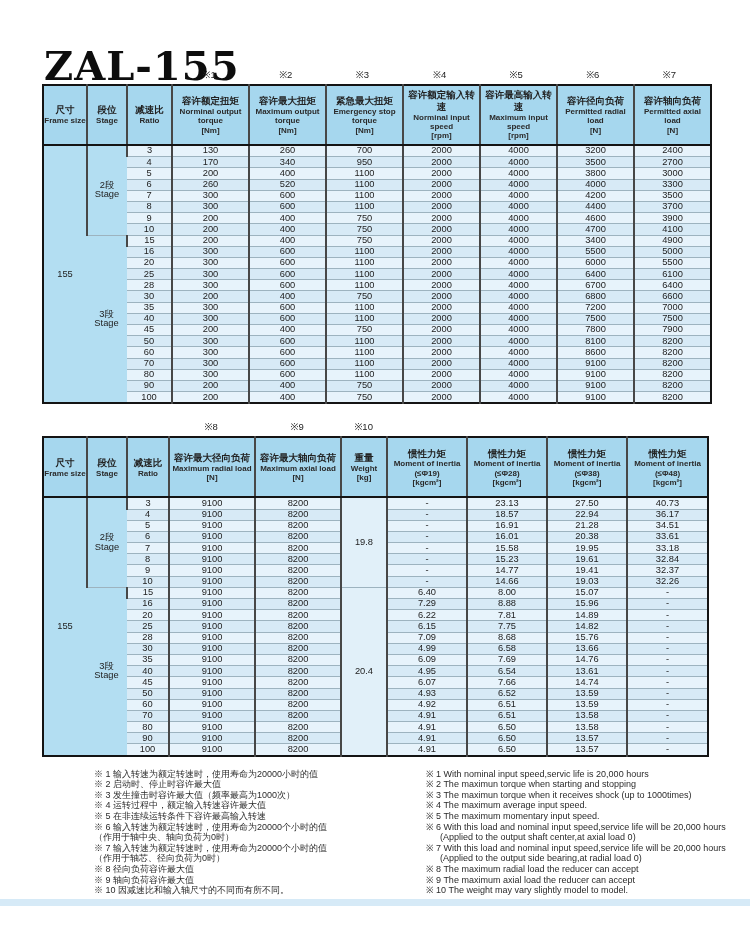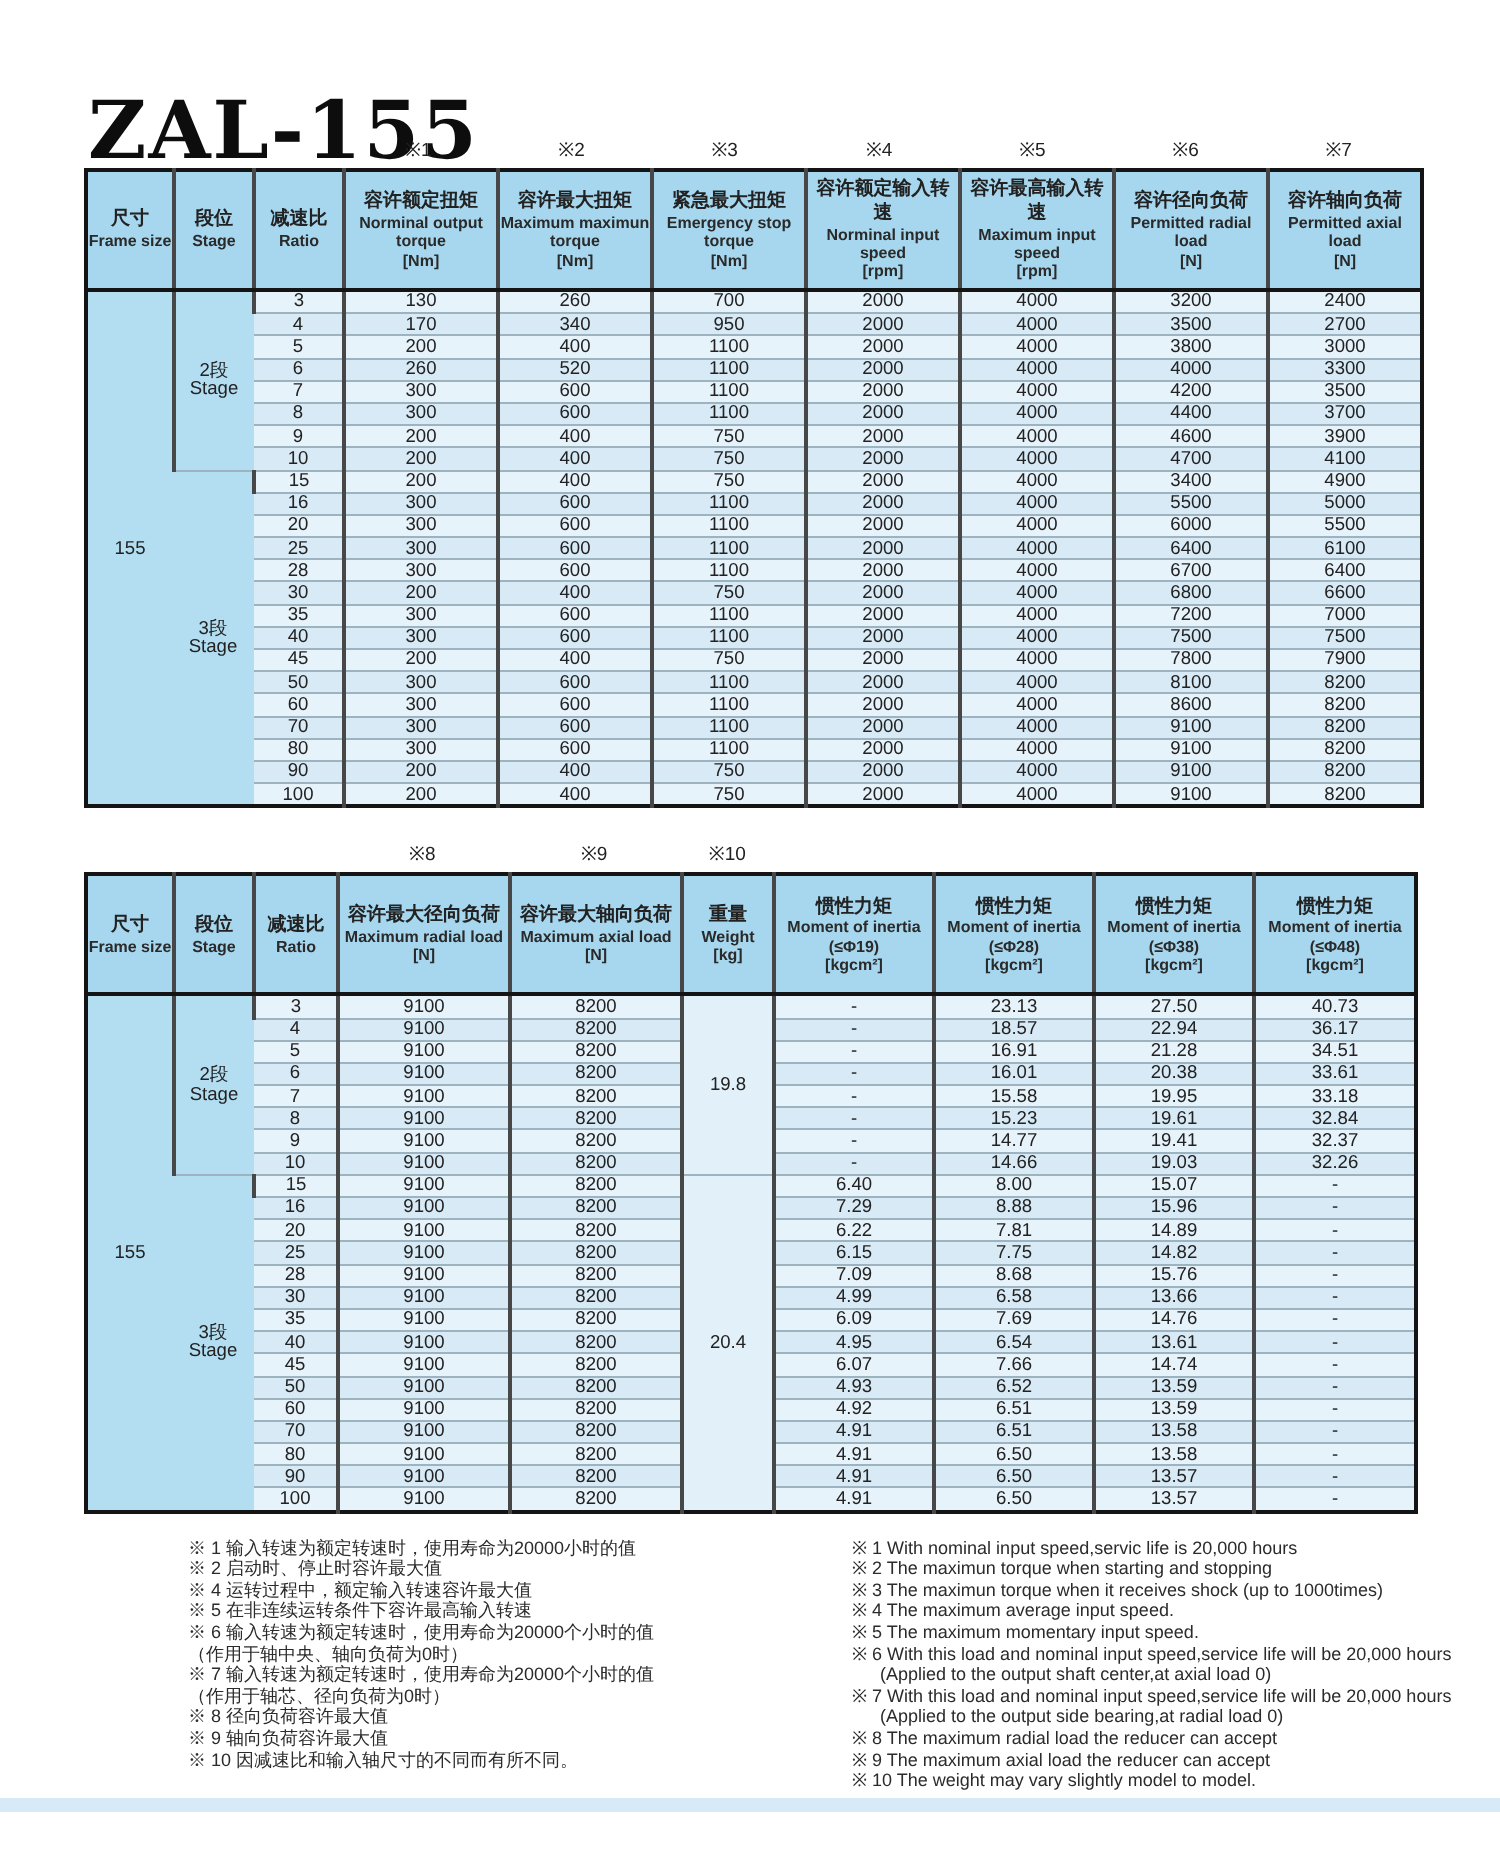--- a/index.html
+++ b/index.html
@@ -99,21 +99,21 @@
             <div class="h-zh">减速比</div>
             <div class="h-en">Ratio</div>
           </th>
           <th>
             <div class="h-zh">容许额定扭矩</div>
             <div class="h-en">Norminal output torque</div>
             <div class="h-en">[Nm]</div>
           </th>
           <th>
             <div class="h-zh">容许最大扭矩</div>
-            <div class="h-en">Maximum maximun torque</div>
+            <div class="h-en">Maximum output torque</div>
             <div class="h-en">[Nm]</div>
           </th>
           <th>
             <div class="h-zh">紧急最大扭矩</div>
             <div class="h-en">Emergency stop torque</div>
             <div class="h-en">[Nm]</div>
           </th>
           <th>
             <div class="h-zh">容许额定输入转速</div>
             <div class="h-en">Norminal input speed</div>
@@ -674,20 +674,21 @@
           <td class="val-cell">13.57</td>
           <td class="val-cell">-</td>
         </tr>
       </tbody>
   </table>
 
   <div class="footnotes">
     <div class="fn-col fn-col-zh" id="fn-zh">
         <div class="fn-line">※  1 输入转速为额定转速时，使用寿命为20000小时的值</div>
         <div class="fn-line">※  2 启动时、停止时容许最大值</div>
+        <div class="fn-line">※  3 发生撞击时容许最大值（频率最高为1000次）</div>
         <div class="fn-line">※  4 运转过程中，额定输入转速容许最大值</div>
         <div class="fn-line">※  5 在非连续运转条件下容许最高输入转速</div>
         <div class="fn-line">※  6 输入转速为额定转速时，使用寿命为20000个小时的值</div>
         <div class="fn-line cont">（作用于轴中央、轴向负荷为0时）</div>
         <div class="fn-line">※  7 输入转速为额定转速时，使用寿命为20000个小时的值</div>
         <div class="fn-line cont">（作用于轴芯、径向负荷为0时）</div>
         <div class="fn-line">※  8 径向负荷容许最大值</div>
         <div class="fn-line">※  9 轴向负荷容许最大值</div>
         <div class="fn-line">※ 10 因减速比和输入轴尺寸的不同而有所不同。</div>
       </div>

